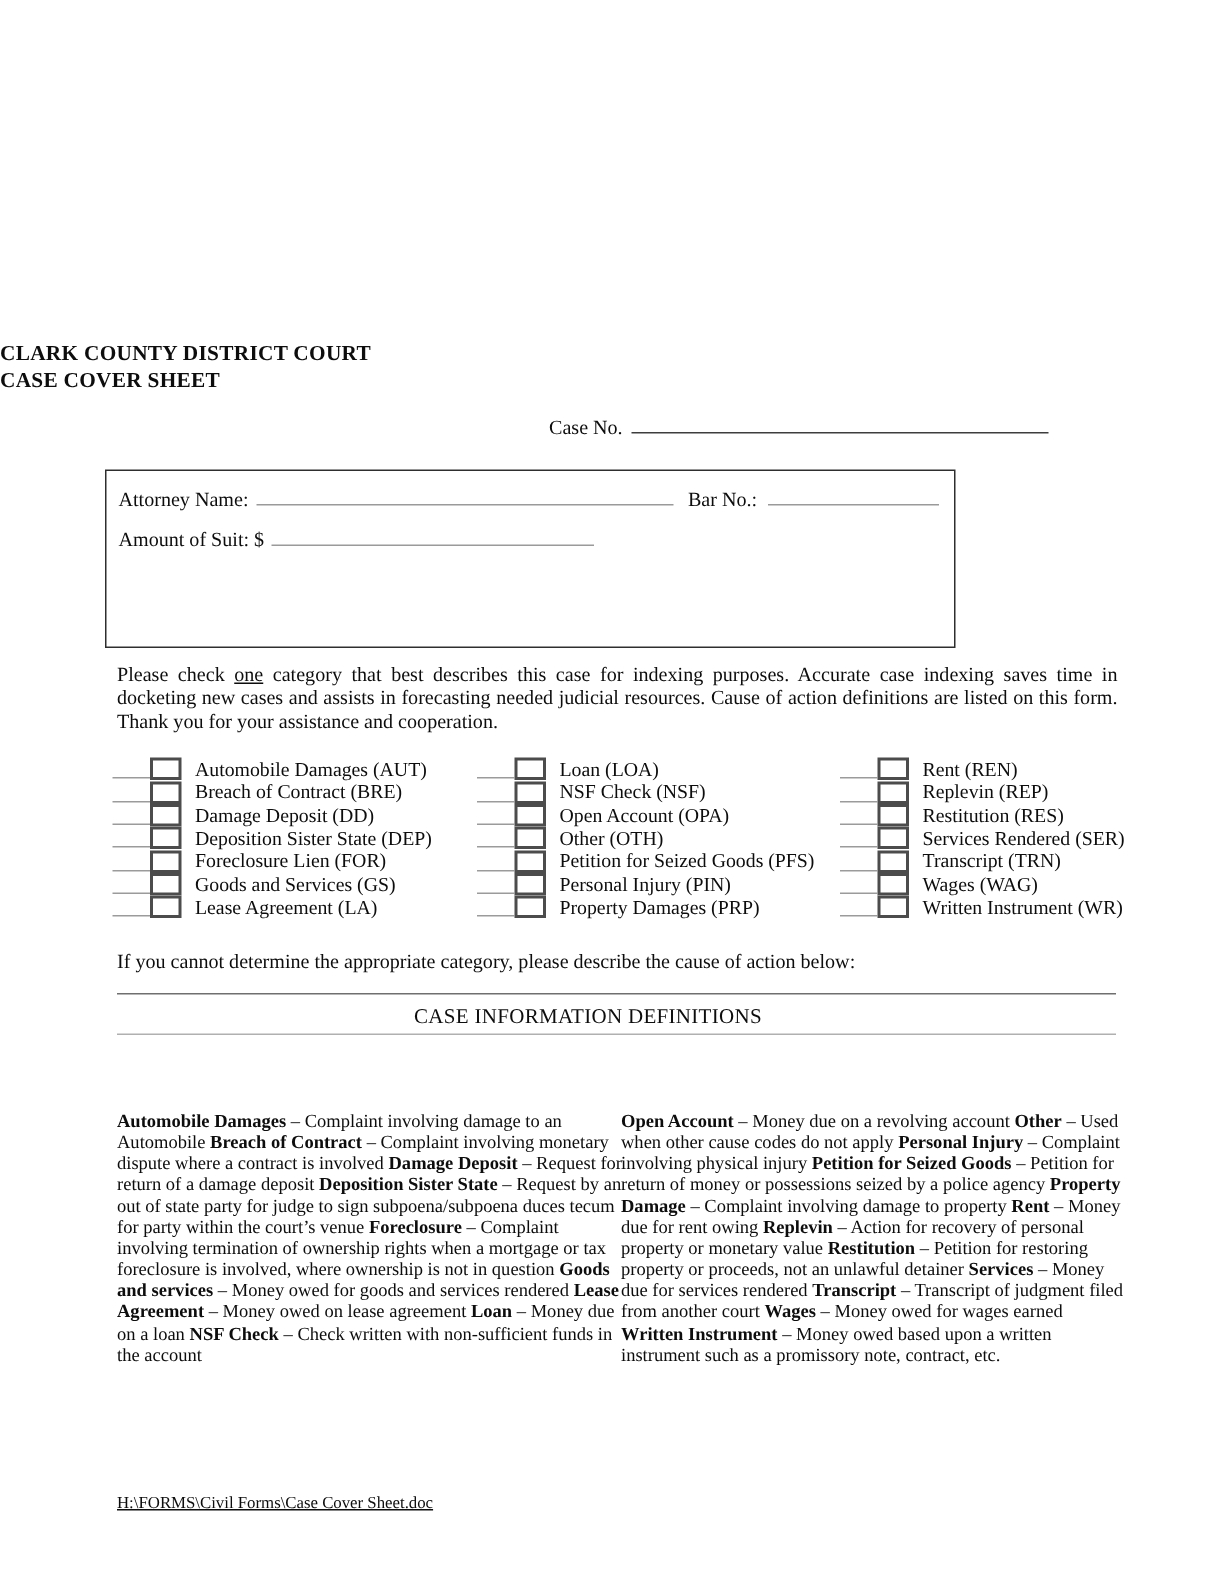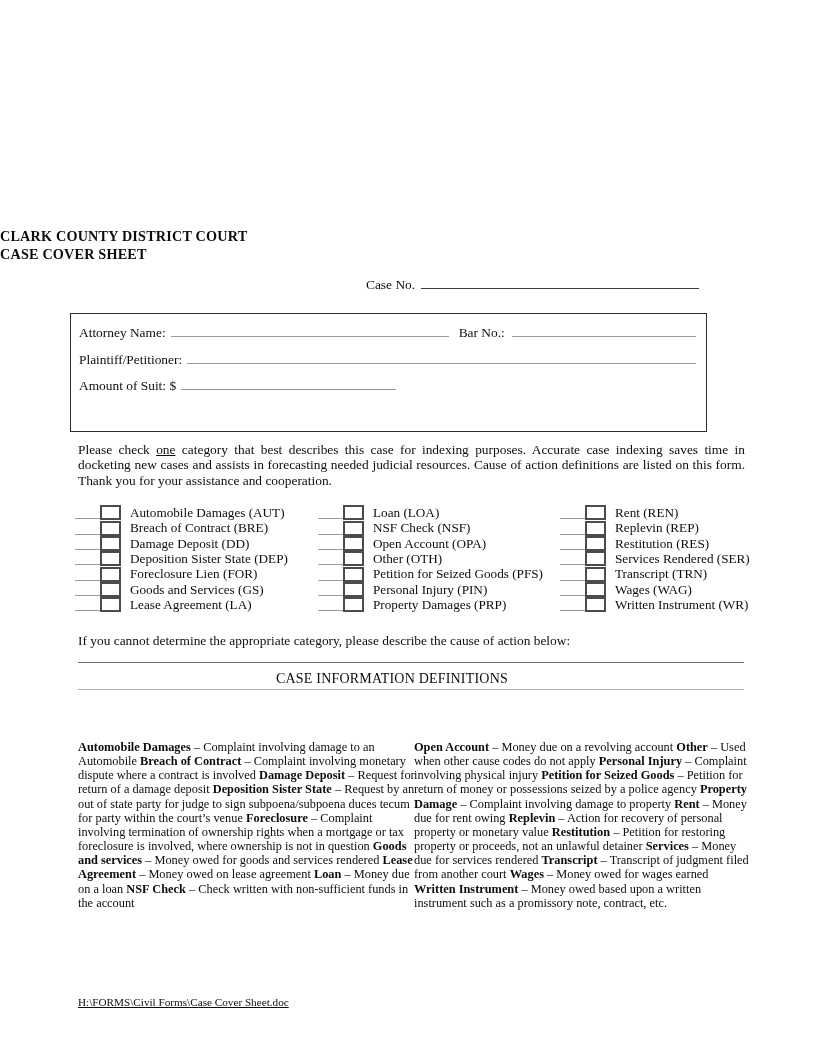--- a/index.html
+++ b/index.html
@@ -12,21 +12,21 @@
   
   .title { position:absolute; top:228px; left:0; width:816px; text-align:left;
            font-weight:bold; font-size:14.2px; line-height:17.5px; letter-spacing:.2px; }
   
   .caseno-row { position:absolute; top:277px; left:366px; display:flex; align-items:baseline;
                 font-size:13.4px; }
   .fill { display:inline-block; height:2px; border-bottom:1px solid #9a9a9a; }
   .fill.dark { border-bottom-color:#3d3d3d; }
   .caseno-row .fill { width:278px; margin-left:6px; }
   
-  .party-box { position:absolute; left:70px; top:313px; width:637px; height:119px;
+  .party-box { position:absolute; left:70px; top:313px; width:567px; height:119px;
                box-sizing:border-box; border:1.5px solid #2e2e2e; padding:11px 10px 0 8px; }
   .prow { display:flex; align-items:baseline; height:26.6px; font-size:13.4px; }
   .prow .fill { margin-left:5px; }
   .grow { flex:1 1 auto; }
   .w278 { width:278px; flex:none; }
   .w215 { width:215px; flex:none; }
   .bar-label { margin-left:10px; margin-right:2px; }
   
   .intro { position:absolute; left:78px; top:442px; width:667px; margin:0;
            font-size:13.4px; line-height:15.4px; text-align:justify; }
@@ -67,24 +67,20 @@
   <div class="caseno-row">
     <span>Case No.</span>
     <span class="fill dark"></span>
   </div>
 
   <div class="party-box">
     <div class="prow">
       <span>Attorney Name:</span>
       <span class="fill w278"></span>
       <span class="bar-label">Bar No.:</span>
-      <span class="fill grow"></span>
-    </div>
-    <div class="prow">
-      <span>Plaintiff/Petitioner:</span>
       <span class="fill grow"></span>
     </div>
     <div class="prow">
       <span>Amount of Suit: $</span>
       <span class="fill w215"></span>
     </div>
   </div>
 
   <p class="intro"><span>Please check </span><span class="u">one</span><span> category that best describes this case for indexing purposes. Accurate case indexing saves time in docketing new cases and assists in forecasting needed judicial resources. Cause of action definitions are listed on this form. Thank you for your assistance and cooperation.</span></p>
 

